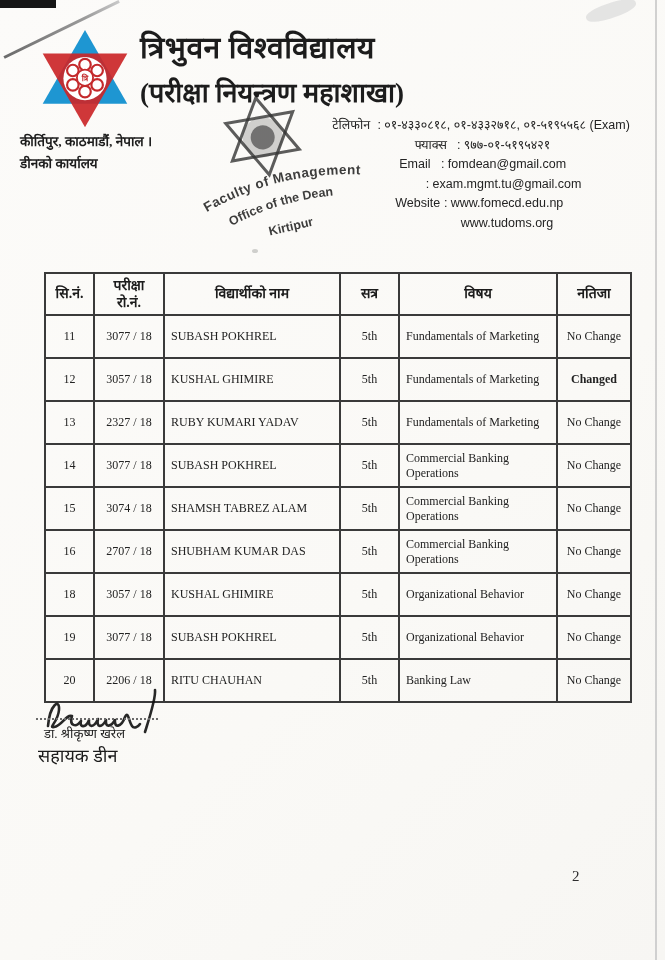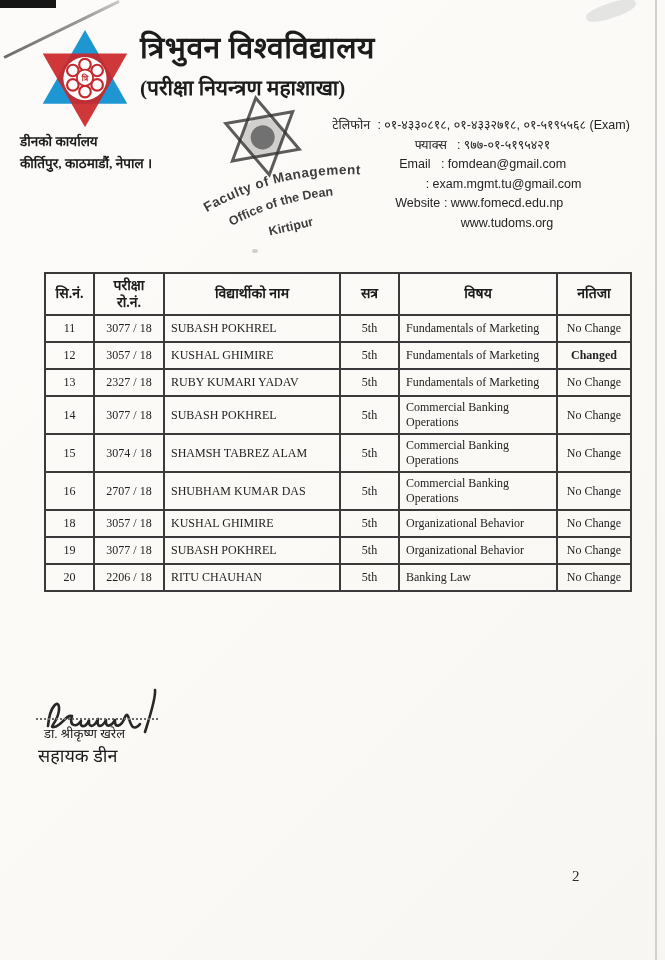--- a/index.html
+++ b/index.html
@@ -19,39 +19,39 @@
   .art-smudge-tr { position:absolute; left:585px; top:3px; width:52px; height:15px; background:#dcdcdc;
                border-radius:45%; transform:rotate(-18deg); opacity:.75; }
   .art-dot  { position:absolute; left:252px; top:249px; width:6px; height:4px; background:#cfcfcc; border-radius:50%; }
 
   
   .logo { position:absolute; left:40px; top:30px; width:90px; height:100px; }
   .office-block { position:absolute; left:20px; top:131px; font-size:13.5px; font-weight:700; line-height:1.65; }
   .title-block { position:absolute; left:140px; top:26px; width:420px; text-align:left; }
   .u-title { font-size:30px; font-weight:700; letter-spacing:.5px; }
   .f-title { font-size:16px; font-weight:700; margin-top:7px; }
-  .d-title { font-size:21px; font-weight:600; margin-top:6px; }
+  .d-title { font-size:27px; font-weight:600; margin-top:6px; }
   .contact-block { position:absolute; left:296px; top:116px; width:366px;
     font-family:"Liberation Sans", sans-serif; font-size:12.5px; line-height:19.5px; color:#232323;text-align:center; }
   .c-row { white-space:nowrap; }
   .c-label { display:inline-block; width:46px; }
   .c-sep { display:inline-block; width:10px; }
 
   
   .stamp { position:absolute; left:196px; top:90px; width:205px; height:150px; opacity:.85; pointer-events:none; }
   .stamp svg { width:100%; height:100%; }
   .stamp text { font-family:"Liberation Sans", sans-serif; font-weight:700; fill:#1b1b1b; }
 
   
   table.results { position:absolute; left:44px; top:272px; width:586px;
     border-collapse:collapse; table-layout:fixed; }
   table.results th, table.results td { border:2px solid #3a3a3a; }
   table.results th { height:42px; font-size:14px; font-weight:700; text-align:center;
     vertical-align:middle; white-space:pre-line; line-height:1.25; }
-  table.results td { height:27px; font-size:12px; line-height:1.25; vertical-align:middle;
+  table.results td { height:43px; font-size:12px; line-height:1.25; vertical-align:middle;
     padding:3px 6px; color:#222; }
   td.c-center { text-align:center; }
   td.c-left { text-align:left; padding-left:9px; }
   td.bold { font-weight:700; }
 
   
   .signature-block { position:absolute; left:36px; top:696px; width:170px; }
   .sig-svg { position:absolute; left:6px; top:-10px; width:132px; height:58px; }
   .sig-line { position:absolute; left:0; top:22px; width:122px; border-bottom:2px dotted #6a6a6a; }
   .sig-name { position:absolute; left:8px; top:28px; font-size:13px; }
@@ -82,22 +82,22 @@
         <circle cx="50" cy="68.5" r="6.4"></circle>
         <circle cx="36.5" cy="61" r="6.4"></circle>
         <circle cx="36.5" cy="45" r="6.4"></circle>
       </g>
       <circle cx="50" cy="53" r="9" fill="#ffffff" stroke="#c4292c" stroke-width="2"></circle>
       <text x="50" y="57" text-anchor="middle" font-size="9" fill="#c4292c" font-weight="bold">त्रि</text>
     </svg>
   </div>
 
   <div class="office-block">
+    <div>कीर्तिपुर, काठमाडौं, नेपाल ।</div>
     <div>डीनको कार्यालय</div>
-    <div>कीर्तिपुर, काठमाडौं, नेपाल ।</div>
   </div>
 
   <div class="title-block">
     <div class="u-title">त्रिभुवन विश्वविद्यालय</div>
     <div class="d-title">(परीक्षा नियन्त्रण महाशाखा)</div>
   </div>
 
   <div class="contact-block" id="contact-block">
   <div class="c-row"><span class="c-label">टेलिफोन</span><span class="c-sep">:</span><span class="c-value">०१-४३३०८१८, ०१-४३३२७१८, ०१-५१९५५६८ (Exam)</span></div>
 

